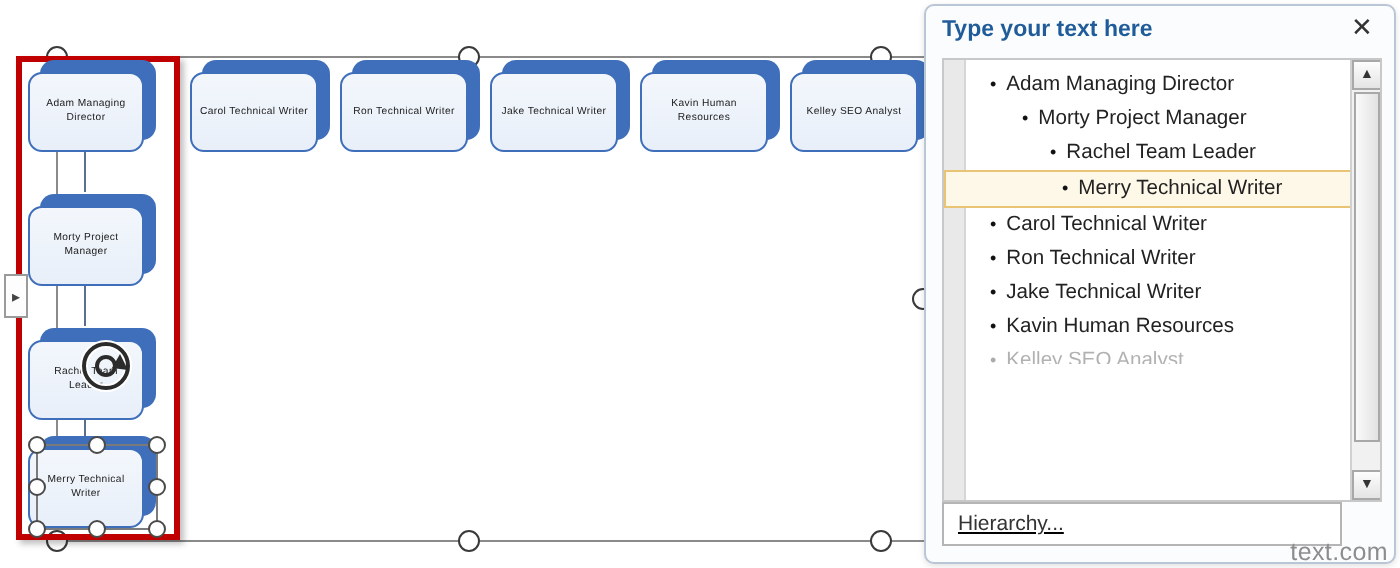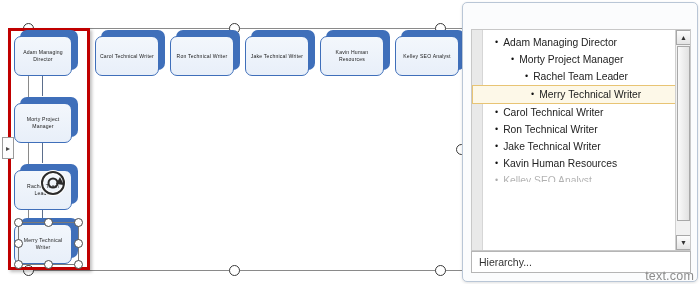--- a/index.html
+++ b/index.html
@@ -151,23 +151,23 @@
   }
   #sb-up{top:0;}
   #sb-down{bottom:0;}
   #sb-thumb{
     position:absolute;left:1px;top:16px;width:13px;height:175px;
     background:linear-gradient(90deg,#fafafa,#e2e2e2);
     border:1px solid #a8a8a8;box-sizing:border-box;
   }
 
   #tp-footer{
-    position:absolute;left:8px;bottom:8px;width:220px;height:22px;
+    position:absolute;left:8px;bottom:8px;width:200px;height:22px;
     background:#ffffff;border:1px solid #b5b5b5;box-sizing:border-box;
-    display:flex;align-items:center;
+    display:flex;align-items:center;text-decoration:underline;
   }
   #tp-footer-label{
     margin-left:7px;font-size:10.5px;color:#333;
     font-family:"Liberation Sans", sans-serif;
   }
 
   #watermark{
     position:absolute;right:6px;bottom:1px;
     font-size:12.5px;color:#8d8d8d;letter-spacing:.2px;
     font-family:"Liberation Sans", sans-serif;
@@ -283,20 +283,24 @@
     </div>
   </div>
 
   <div id="pane-toggle">
     <span>▸</span>
   </div>
 </div>
 
 <div id="textpane">
 
+  <div id="tp-header">
+    <div id="tp-title">Type your text here</div>
+    <div id="tp-close">✕</div>
+  </div>
 
   <div id="tp-body">
     <div id="tp-gutter"></div>
 
     <div id="tp-list">
 
       <div class="tp-item lvl1">
         <span class="tp-bullet">•</span>
         <span class="tp-label">Adam  Managing Director</span>
       </div>

